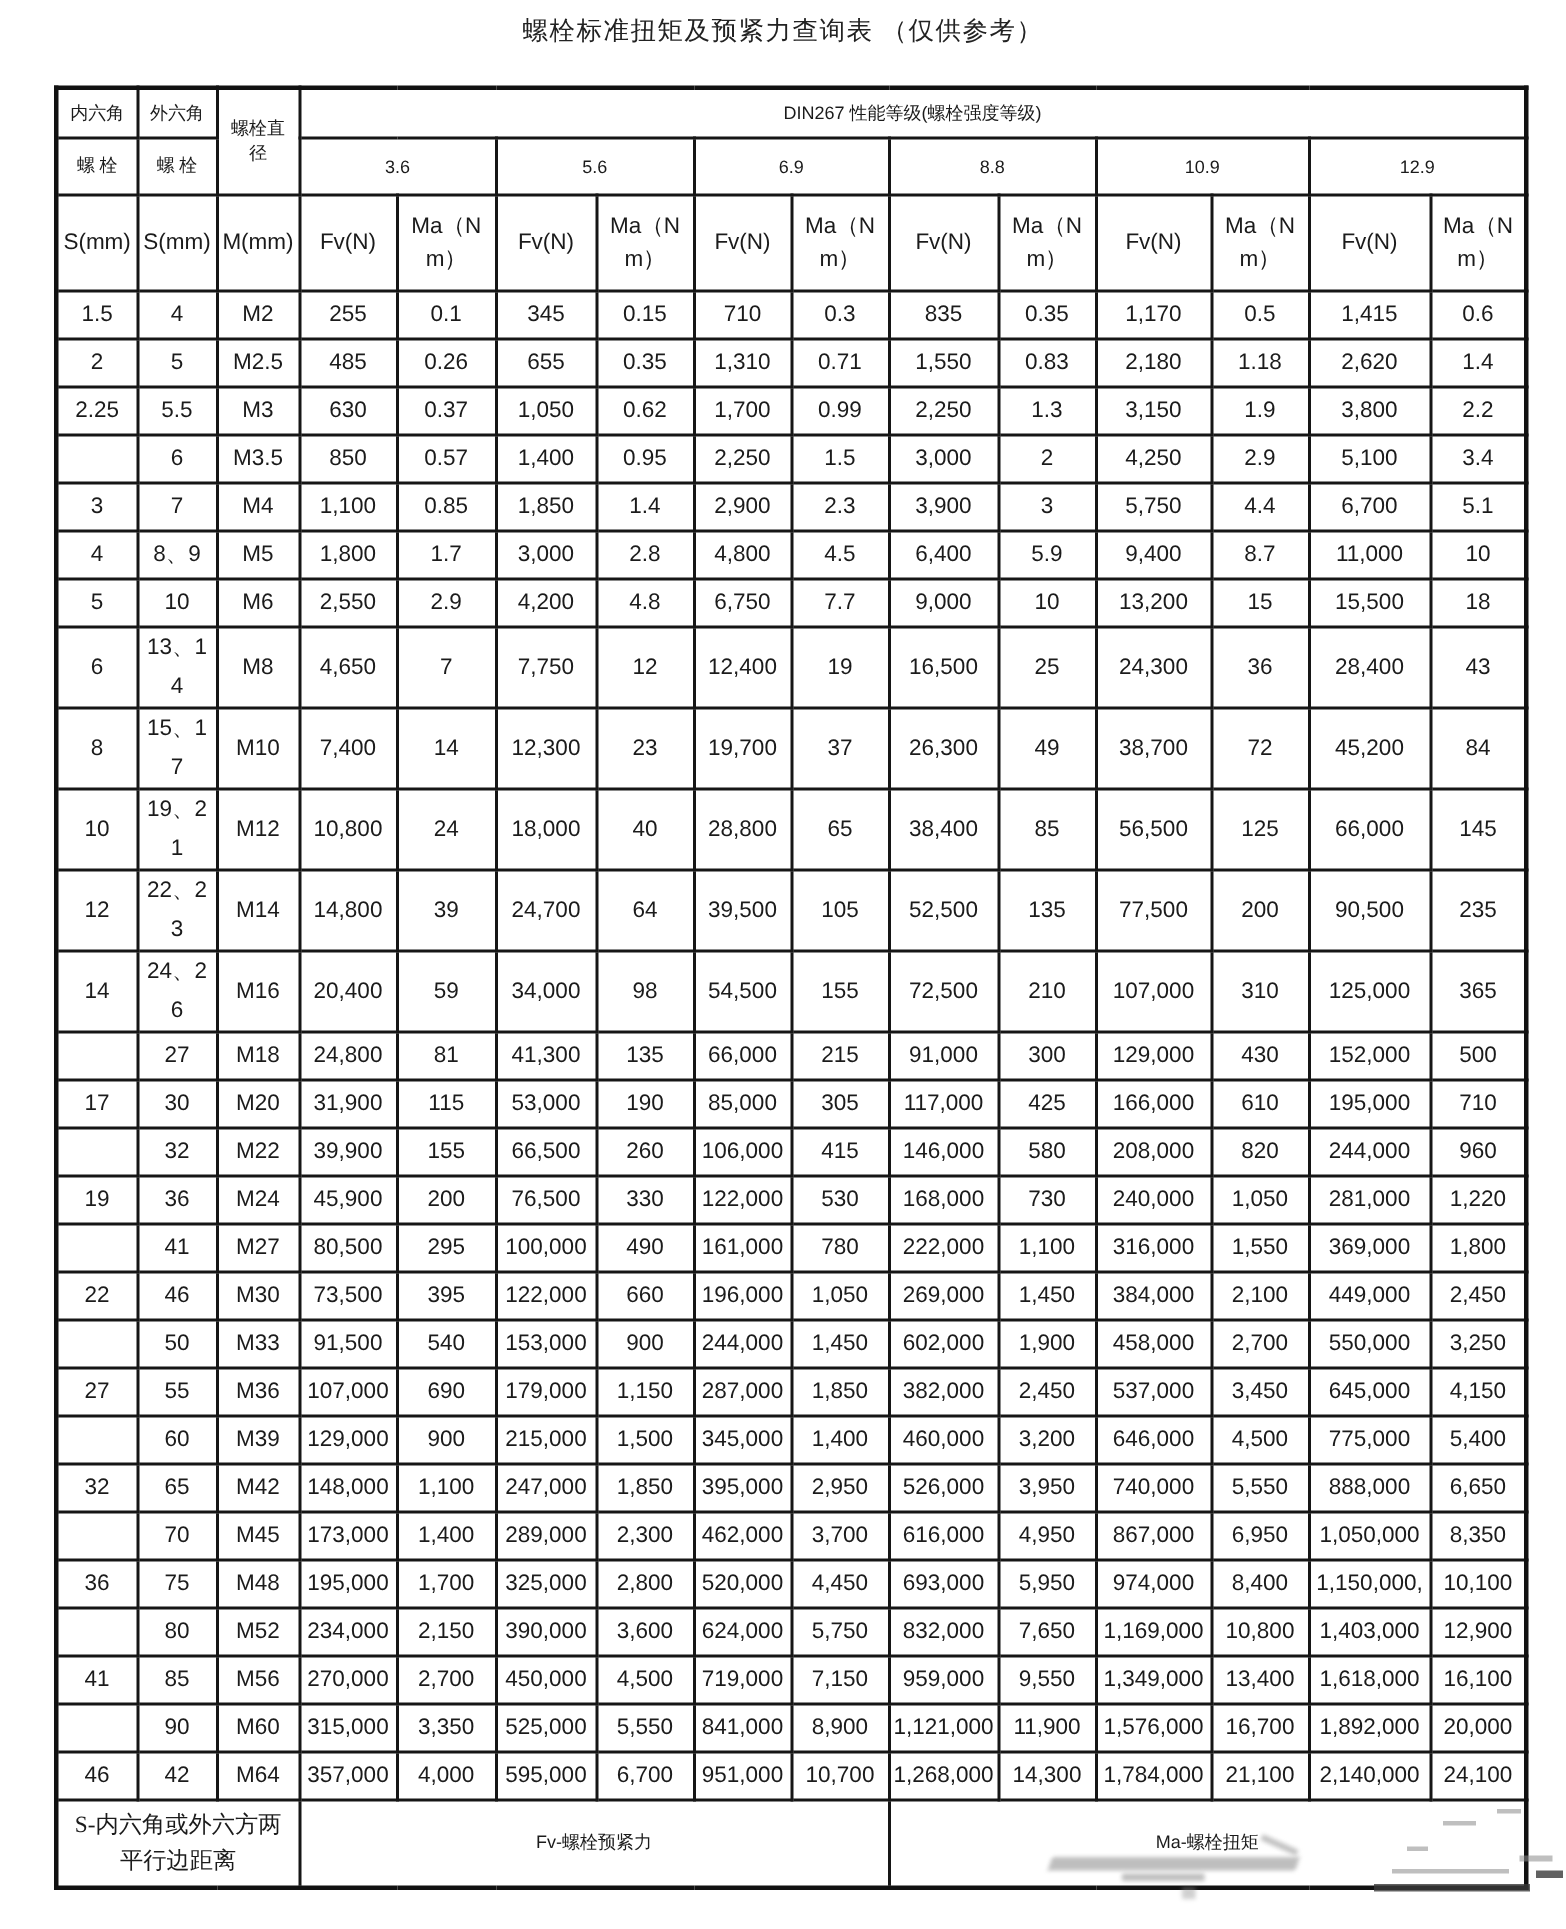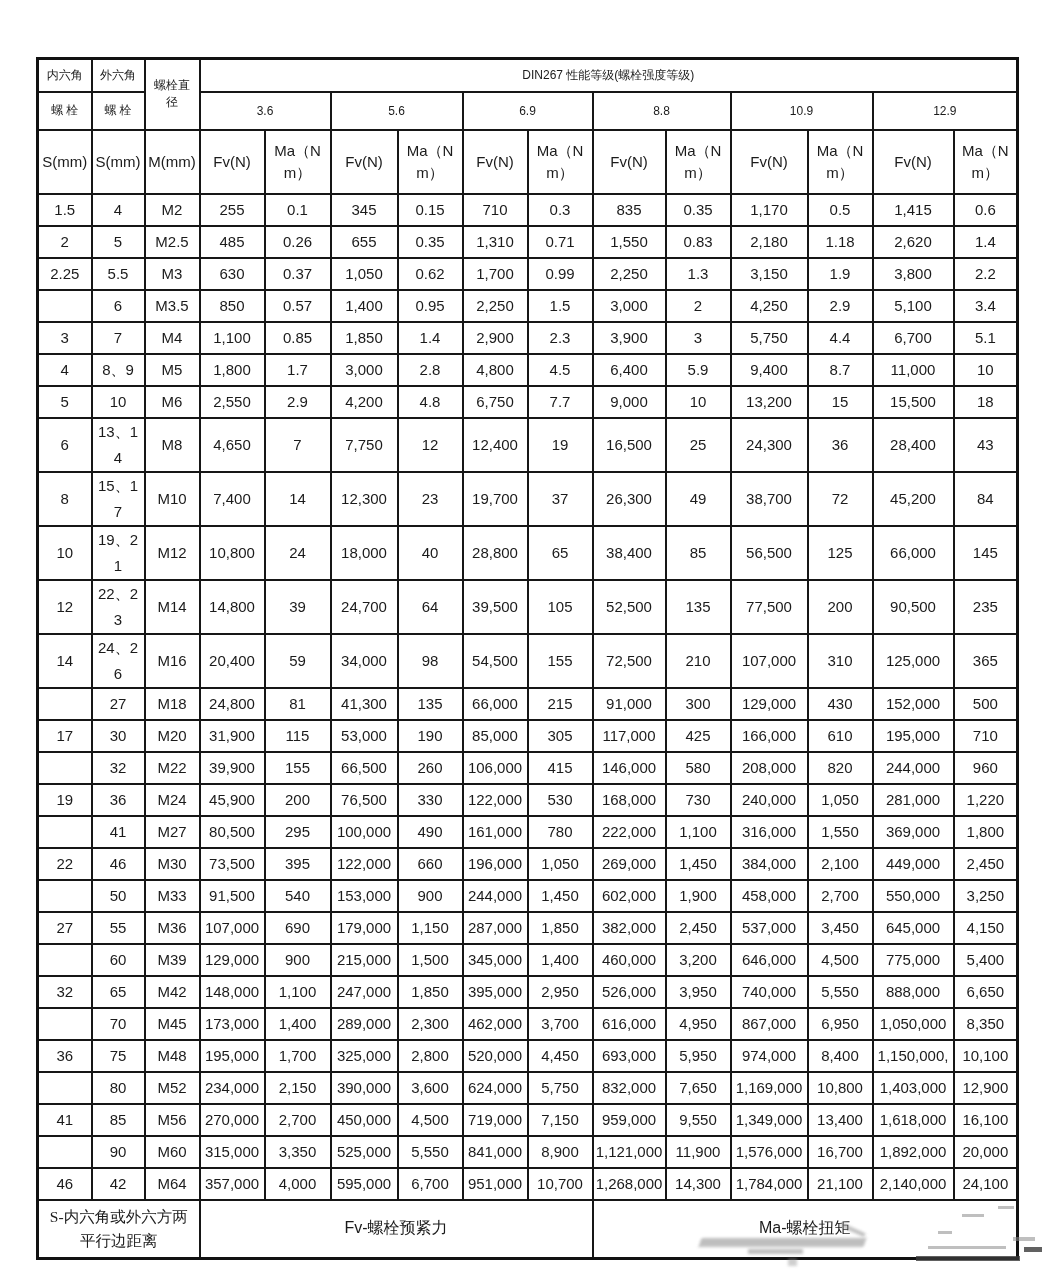--- a/index.html
+++ b/index.html
@@ -17,33 +17,34 @@
   tr.hrow-a{height:33px;}
   tr.hrow-b{height:38px;}
   tr.hrow-c{height:64px;}
   tr.hrow-a th,tr.hrow-b th{font-size:12px;}
   th.din{font-size:16px;}
   th.grade{font-size:16px;}
   th.unit{font-size:15px;margin-left:33px;}
   th.ma-h{font-size:15px;line-height:22px;}
   tbody td{font-size:15px;line-height:26px;height:30px;padding:2px 0;}
   td.s2{white-space:pre-line;}
-  tfoot td{height:56px;font-size:16px;}
+  tfoot td{height:56px;font-size:12px;}
   td.s-note{white-space:pre-line;line-height:24px;font-size:15.5px;}
   td.ma-note{position:relative;}
   
   .artifact{position:absolute;background:#8a8a8a;opacity:.55;}
   .blurred{filter:blur(1.5px);}
   .dark{background:#3a3a3a;opacity:.8;}
 </style>
 </head>
 <body>
 
 <div id="page">
 
+  <div class="title">螺栓标准扭矩及预紧力查询表 （仅供参考）</div>
 
   <table class="bolt">
     <colgroup>
       <col style="width:54px">
         <col style="width:53px">
         <col style="width:55px">
       <col style="width:65px">
         <col style="width:66px">
       <col style="width:67px">
         <col style="width:65px">

